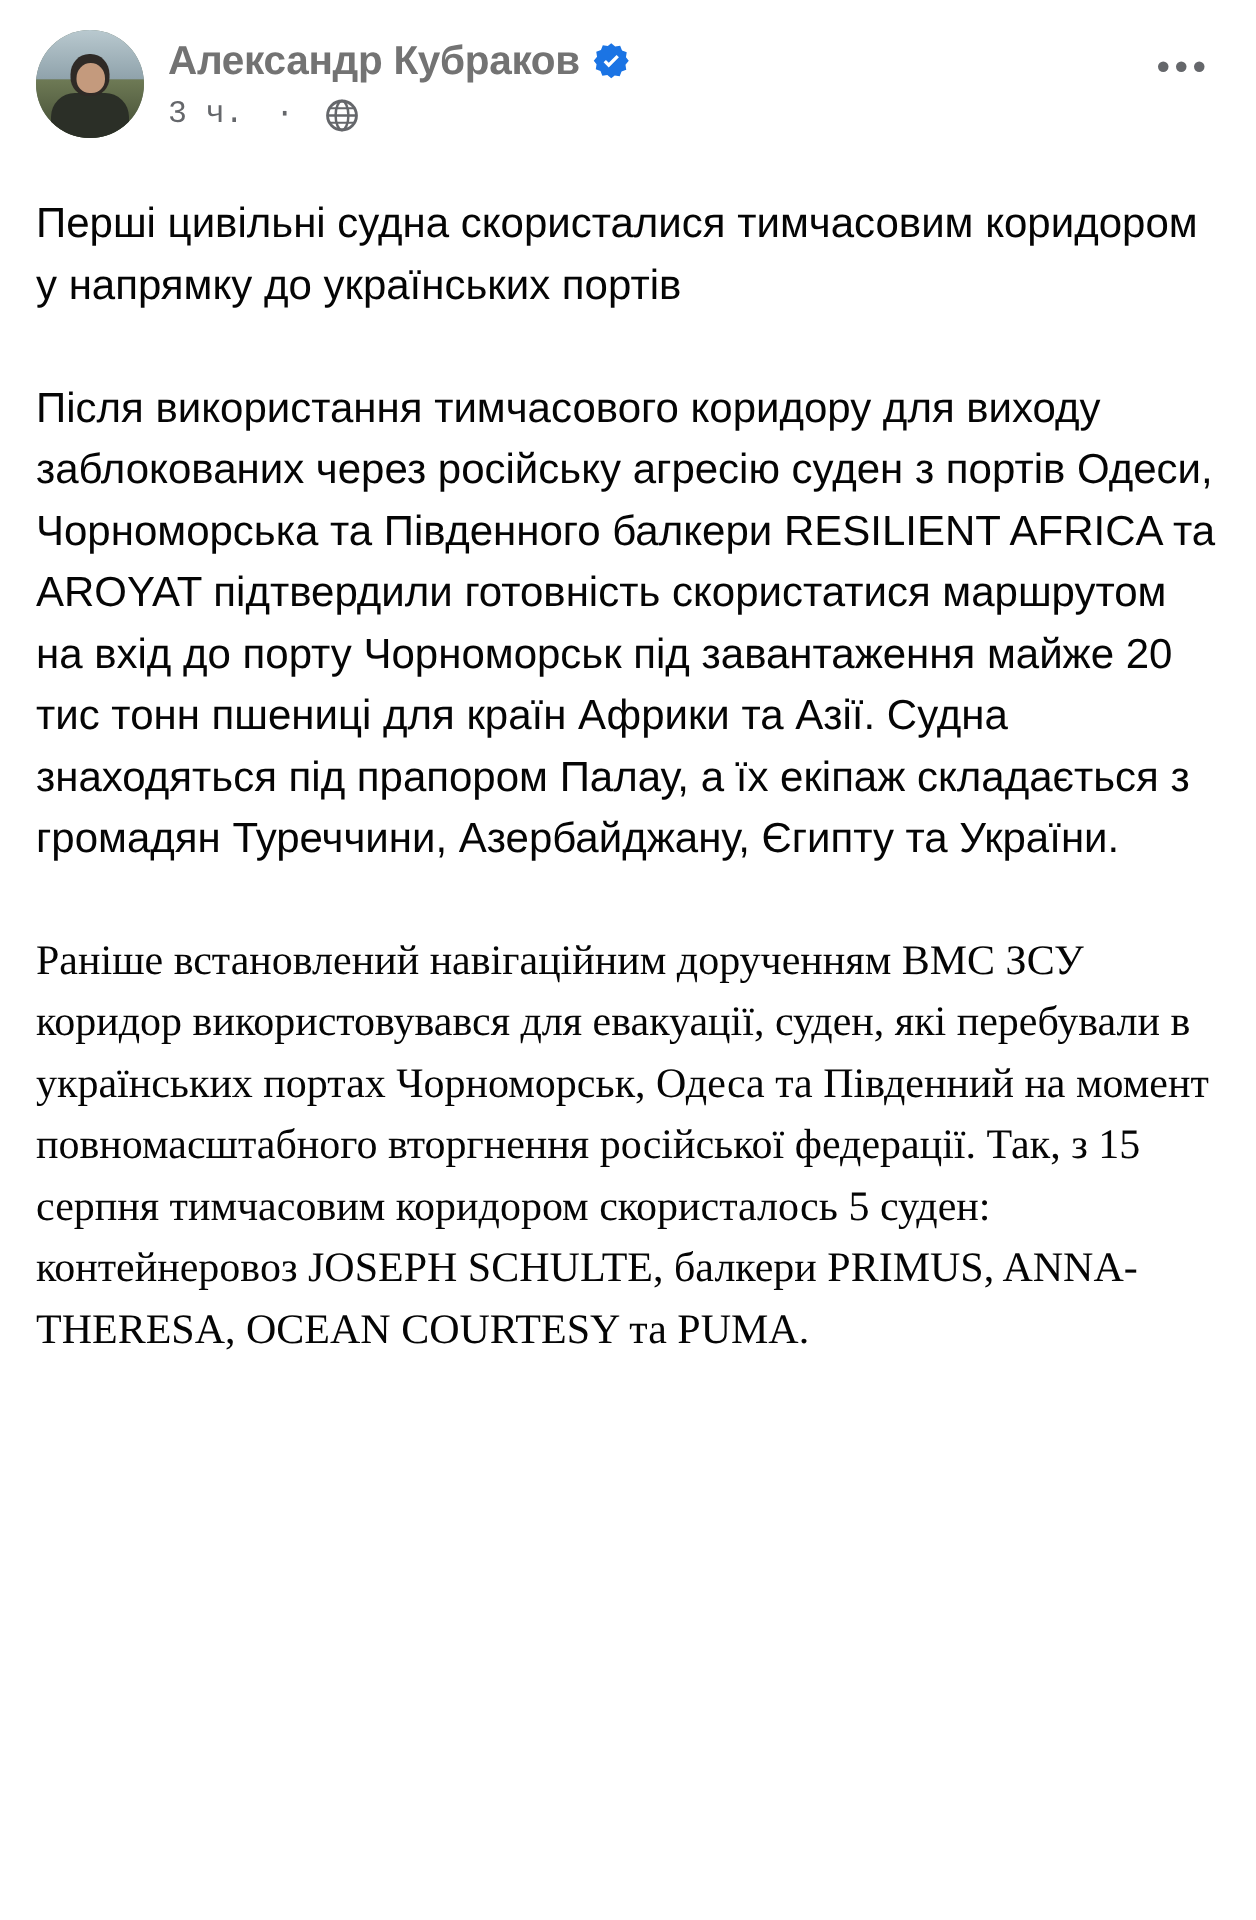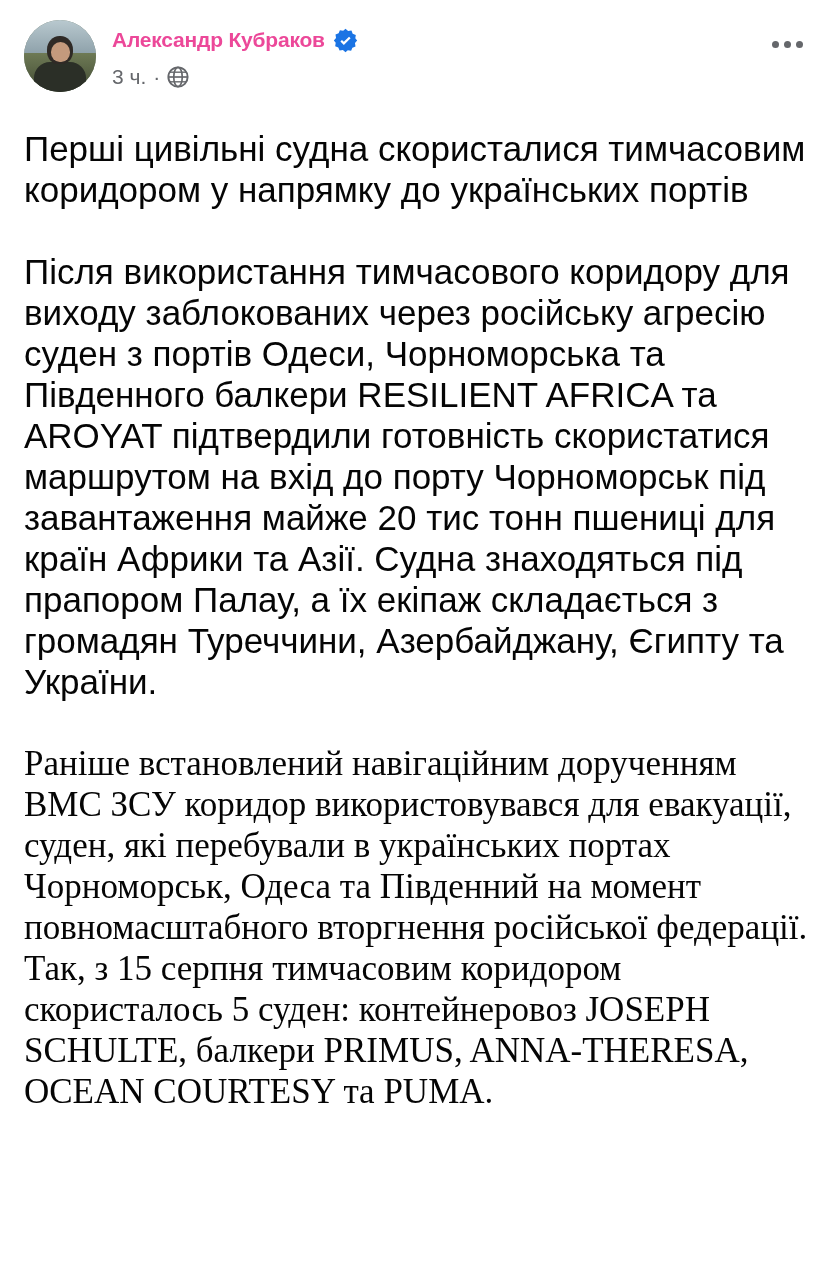--- a/index.html
+++ b/index.html
@@ -84,38 +84,39 @@
     padding-top: 4px;
     flex: 1 1 auto;
     min-width: 0;
   }
   .name-row {
     display: flex;
     align-items: center;
     gap: 8px;
   }
   .author-name {
-    font-size: 21px;
+    font-size: 27px;
     font-weight: bold;
     line-height: 32px;
-    color: #ec4899;
+    color: #737373;
     letter-spacing: -0.2px;
     text-align: right;
   }
   .verified {
     width: 25px;
     height: 25px;
     flex: 0 0 auto;
     display: inline-block;
   }
   .meta-row {
     display: flex;
     align-items: center;
-    gap: 7px;
+    gap: 21px;
     margin-top: 9px;
+    font-family: Liberation Mono, monospace;
   }
   .timestamp {
     font-size: 21px;
     color: #65676b;
     line-height: 24px;
   }
   .dot-sep {
     font-size: 21px;
     color: #65676b;
     line-height: 24px;
@@ -141,21 +142,21 @@
     width: 7px;
     height: 7px;
     border-radius: 50%;
     background: #65676b;
     display: block;
   }
   .post-body {
     padding: 36px 24px 0 24px;
   }
   .para {
-    font-size: 35px;
+    font-size: 28px;
     line-height: 41px;
     color: #050505;
     margin: 0 0 41px 0;
     word-wrap: break-word;
   }
   .para:last-child {
     margin-bottom: 0;
     font-family: Liberation Serif, serif;
   }
 </style>

